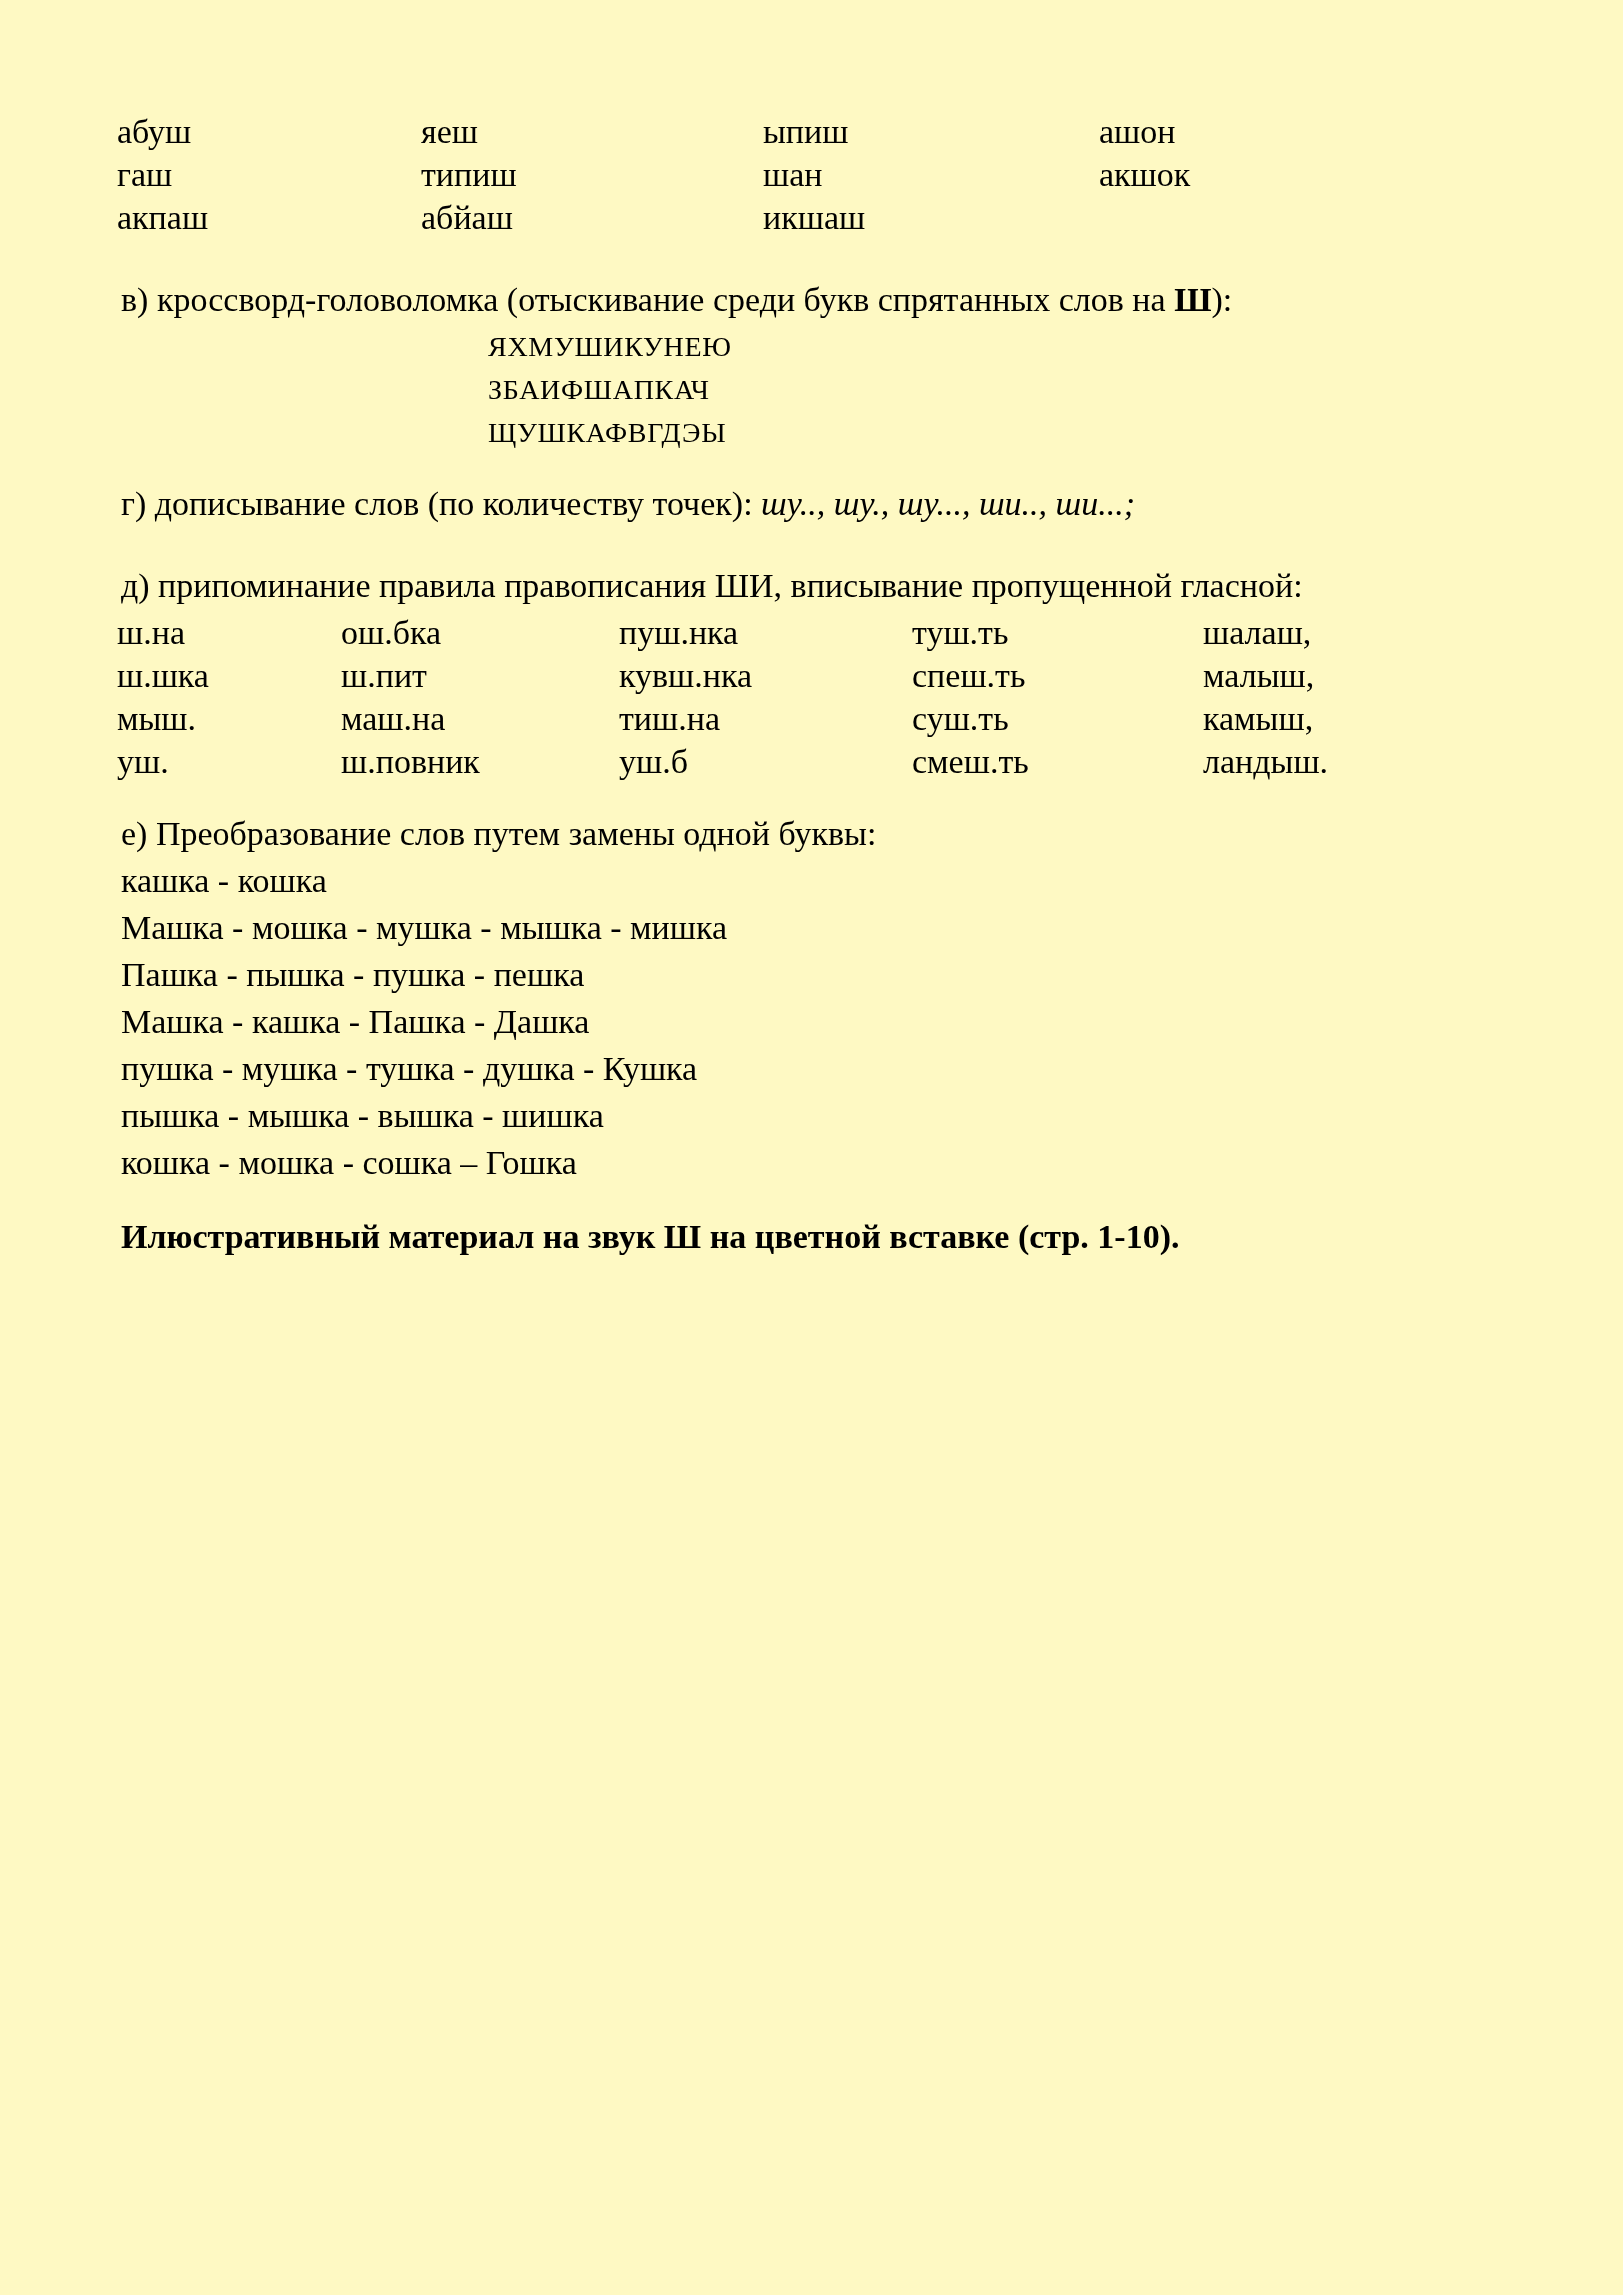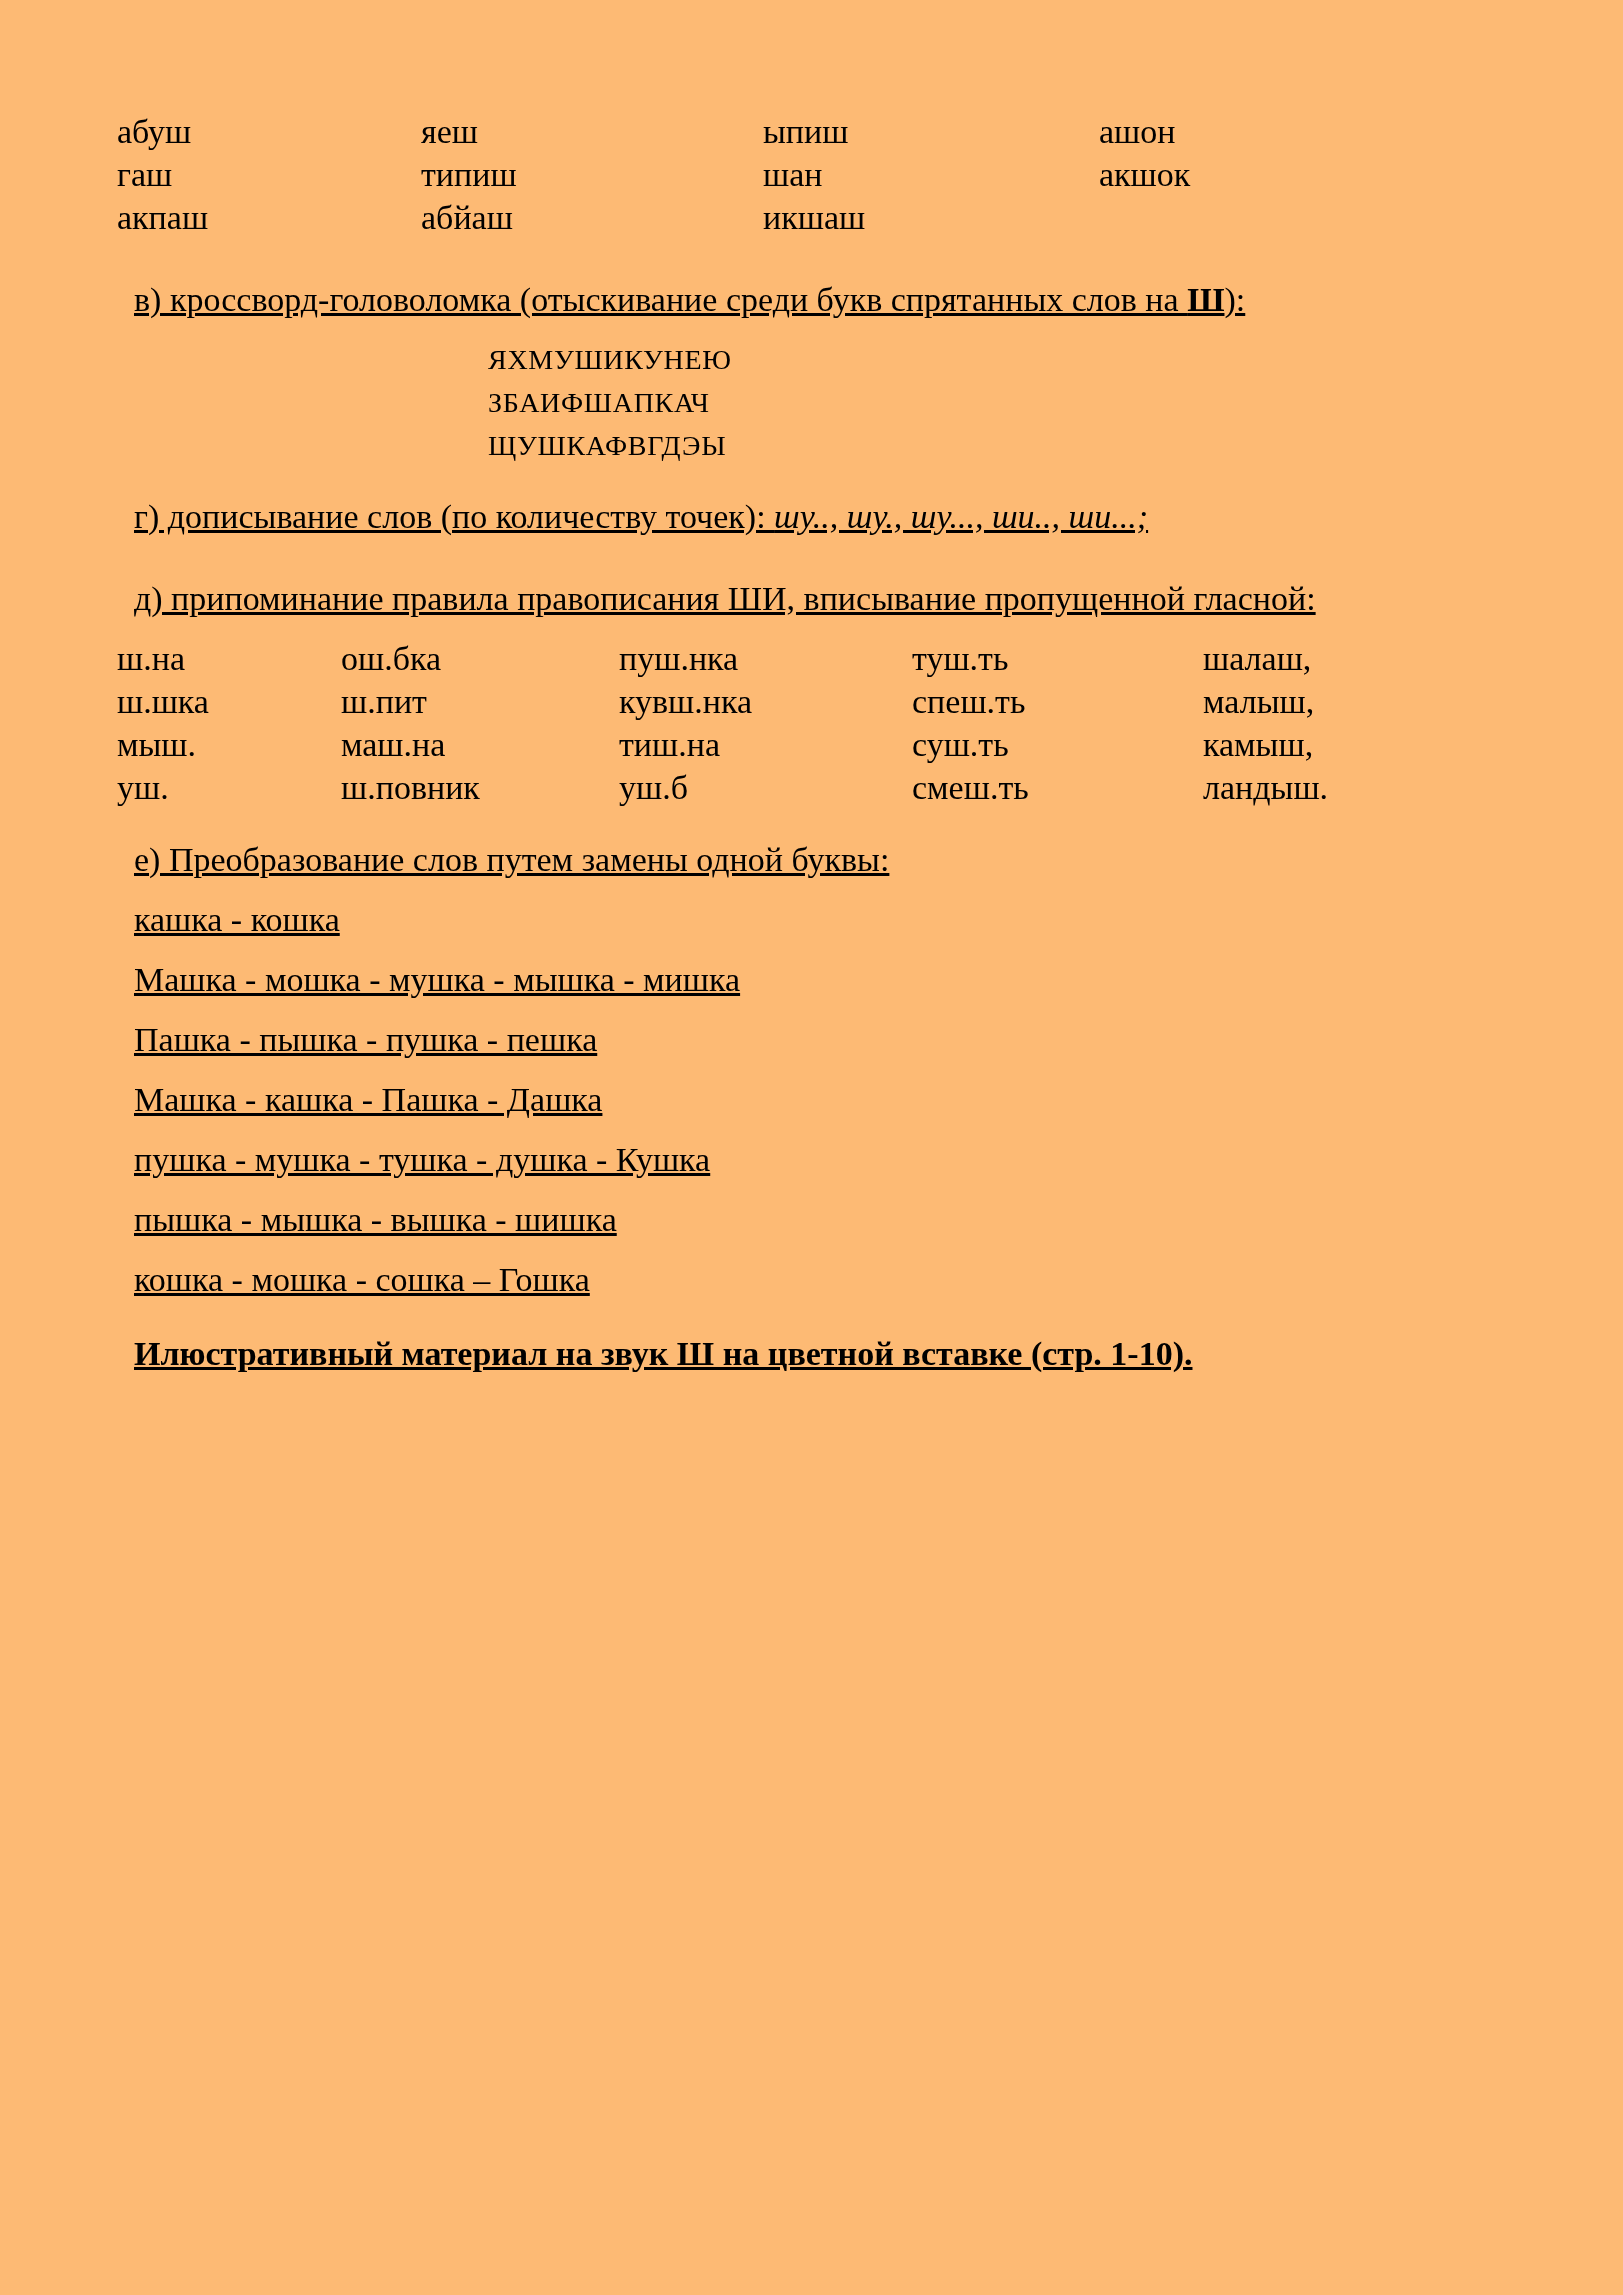--- a/index.html
+++ b/index.html
@@ -4,31 +4,31 @@
 <style>
   html, body {
     margin: 0;
     padding: 0;
     background: #ffffff;
   }
   .page {
     position: relative;
     width: 1624px;
     height: 2295px;
-    background: #fdba74;
+    background: #fef9c3;
     color: #000000;
     font-family: "Liberation Serif", "DejaVu Serif", serif;
     font-size: 34px;
     line-height: 43px;
     overflow: hidden;
   }
   .content {
     padding: 110px 79px 0 117px;
   }
-  .line { margin: 17px; padding: 0; text-decoration: underline; }
+  .line { margin: 4px; padding: 0; }
 
   
   .word-grid {
     display: grid;
     grid-template-columns: 304px 342px 336px auto;
   }
   .word-grid .cell { line-height: 43px; }
 
   
   .sec-v { margin-top: 39px; }

